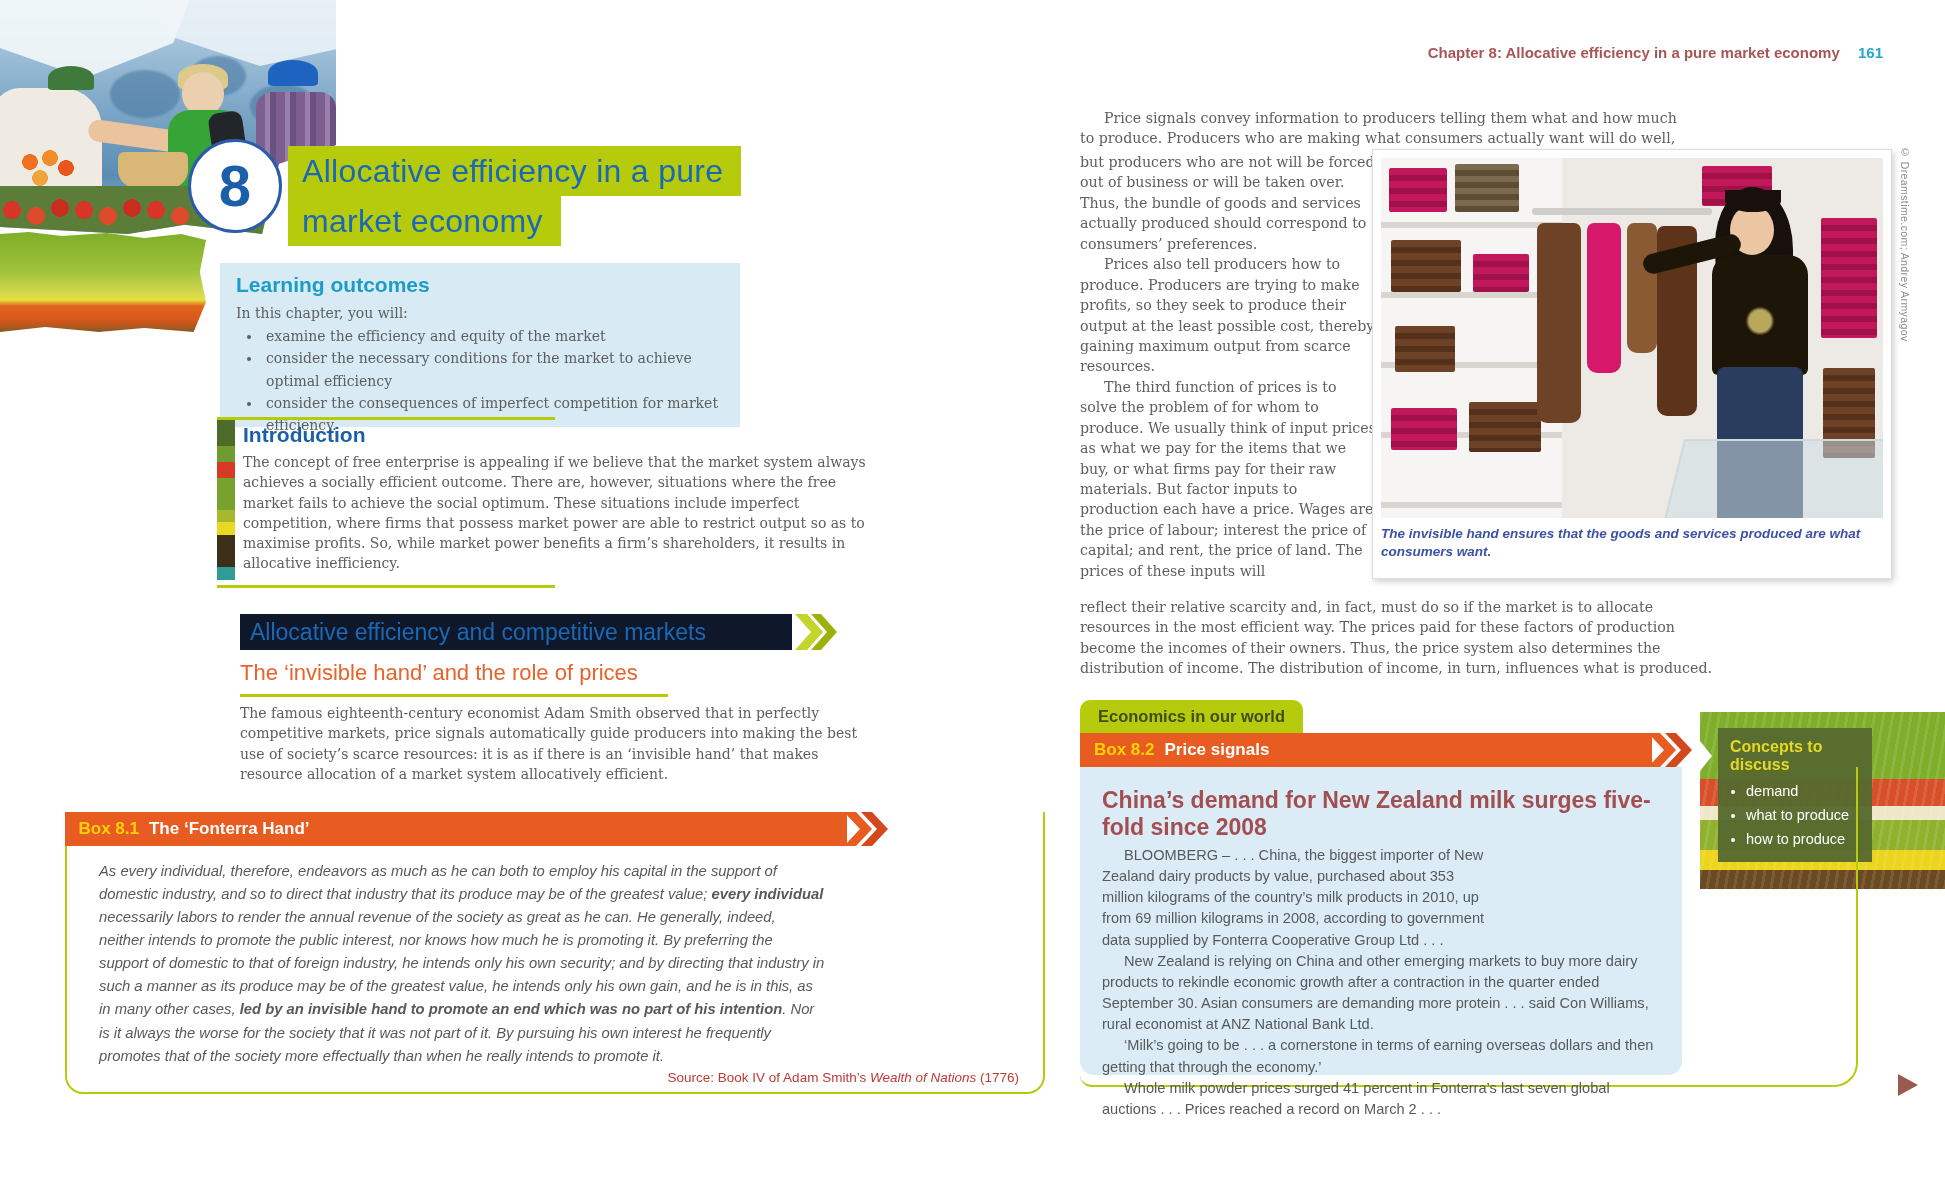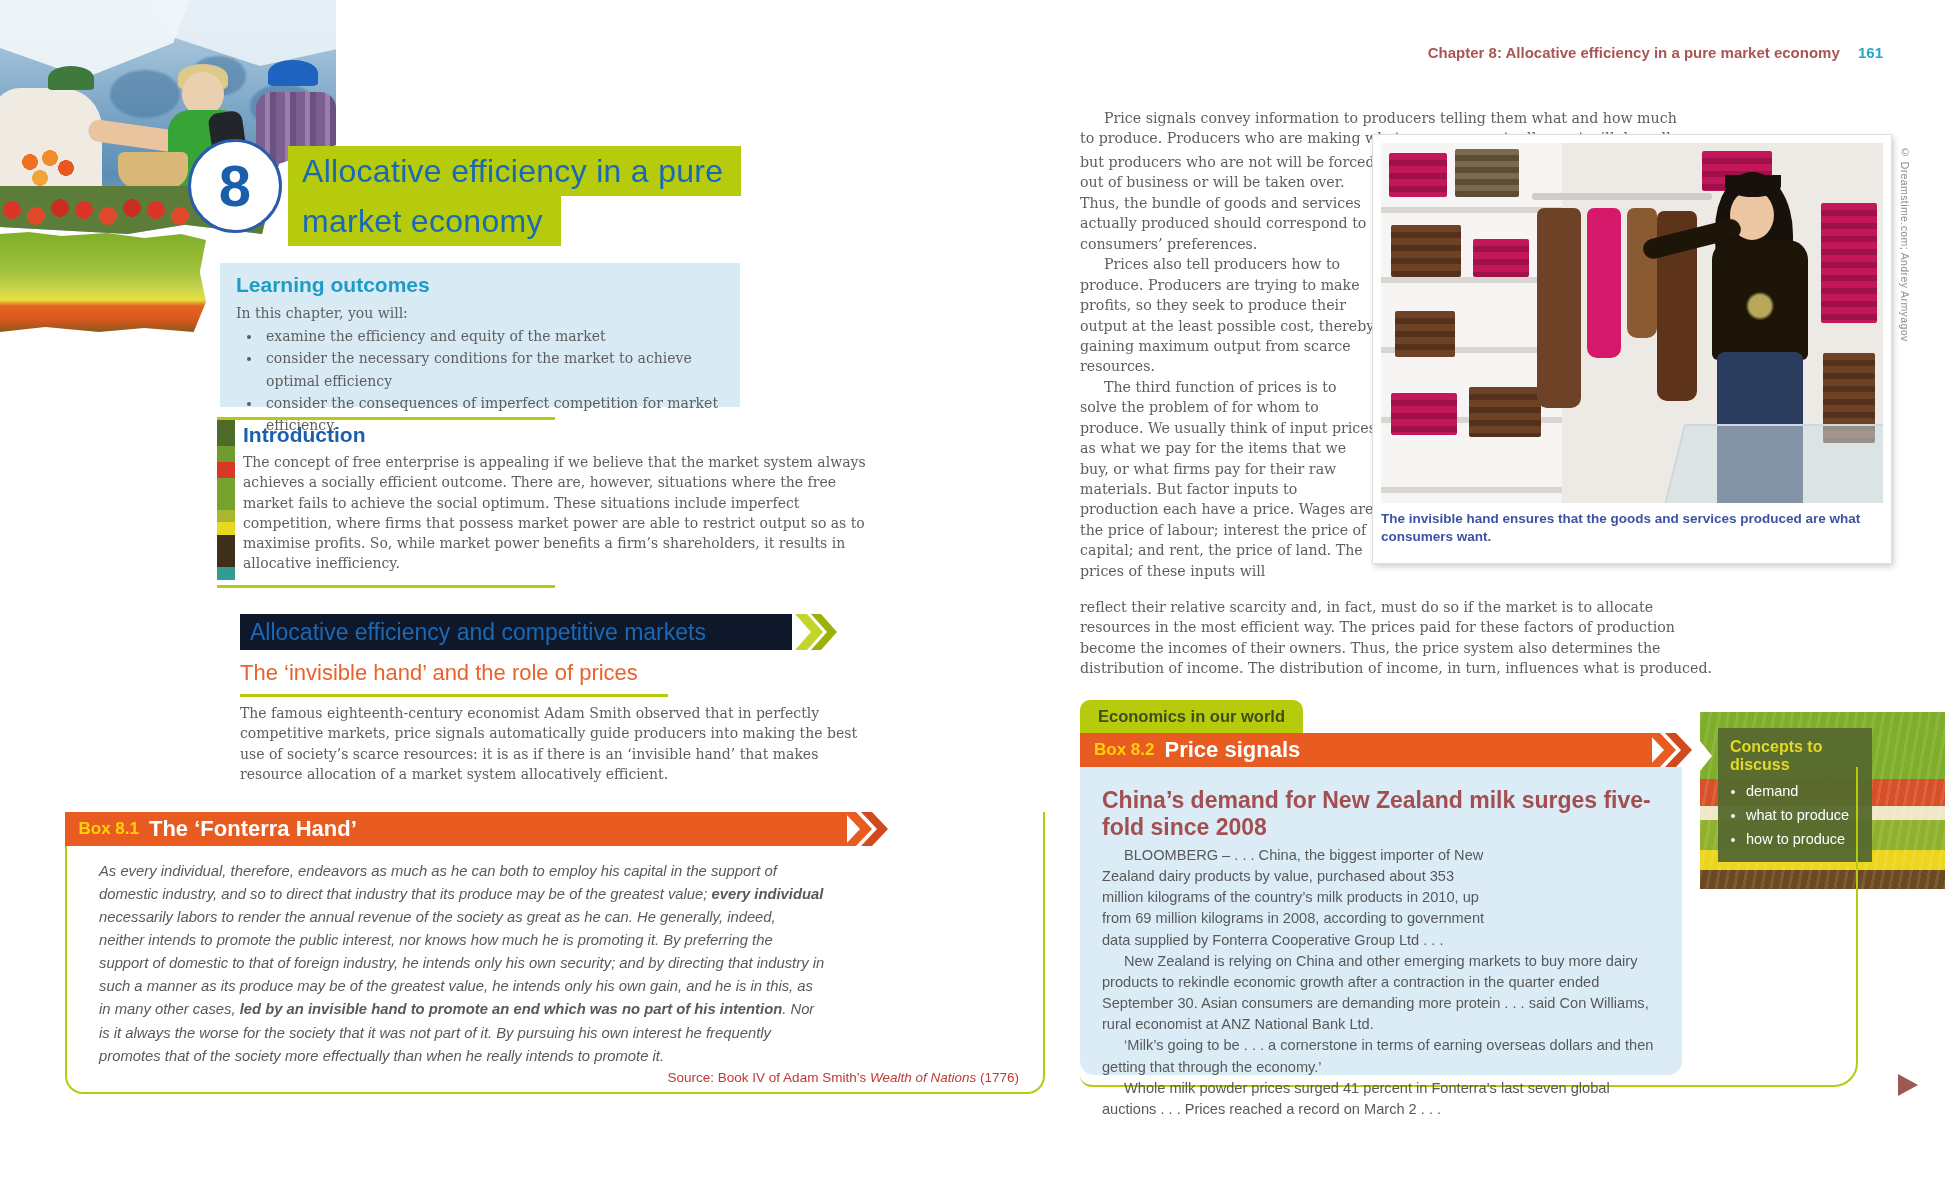--- a/index.html
+++ b/index.html
@@ -43,21 +43,21 @@
     background:linear-gradient(180deg,#7fae2a 0%,#9ec13b 38%,#cbd64e 58%,#e7df3c 68%,#e2641f 74%,#d8571b 88%,#8a5a20 100%);
     clip-path:polygon(0 2%,14% 0,30% 4%,52% 1%,70% 6%,88% 2%,100% 8%,97% 40%,100% 70%,94% 100%,70% 96%,48% 100%,22% 95%,0 100%);}
   .chapter-circle{left:188px;top:139px;width:88px;height:88px;background:#ffffff;border:3px solid #2a5caa;
     border-radius:50%;display:flex;align-items:center;justify-content:center;}
   .chapter-number{font-size:58px;font-weight:bold;color:#1b5fab;line-height:1;}
   .title-line{left:288px;background:#b5cb0c;color:#1b69b5;font-size:32px;letter-spacing:.3px;
     padding:7px 18px 6px 14px;white-space:nowrap;display:inline-block;}
   .title-line1{top:146px;}
   .title-line2{top:196px;}
 
-  .learning-box{left:220px;top:263px;width:520px;height:144px;background:#d8eaf4;padding:10px 16px;box-sizing:border-box;}
+  .learning-box{left:220px;top:263px;width:520px;height:164px;background:#d8eaf4;padding:10px 16px;box-sizing:border-box;}
   .learning-title{color:#1d9dc6;font-size:21px;font-weight:bold;margin-bottom:6px;}
   .slab{font-family:"DejaVu Serif",serif;color:#5d5e60;}
   .learning-intro{font-size:14px;line-height:1.45;}
   .learning-list{margin:2px 0 0 0;padding-left:26px;font-size:14px;line-height:1.58;}
   .learning-list li{padding-left:4px;}
 
   .intro-strip{left:217px;top:420px;width:18px;height:160px;
     background:linear-gradient(180deg,#4f6b2a 0 16%,#6f9c2f 16% 26%,#d63a26 26% 36%,#76a22d 36% 56%,#a8b82e 56% 64%,#e8d820 64% 72%,#3d2f1a 72% 92%,#2f9d96 92% 100%);}
   .accent-line{background:#b5cb0c;height:3px;}
   .intro-topline{left:217px;top:417px;width:338px;}
@@ -70,37 +70,37 @@
   .section-chevrons{left:795px;top:612px;}
   .subsection-heading{left:240px;top:660px;color:#e8622a;font-size:22px;}
   .subsection-underline{left:240px;top:694px;width:428px;}
   .subsection-body{left:240px;top:703px;width:630px;font-size:14px;line-height:1.45;}
 
   .box81{left:65px;top:812px;width:980px;height:282px;box-sizing:border-box;
     border:2.5px solid #b5cb0c;border-top:none;border-radius:0 0 18px 18px;}
   .boxbar{position:absolute;height:34px;background:#e85c21;display:flex;align-items:center;}
   .box81-bar{left:-2.5px;top:0;width:782px;}
   .boxbar-label{color:#fcd303;font-weight:bold;font-size:17px;margin-left:14px;}
-  .boxbar-title{color:#ffffff;font-weight:600;font-size:22px;margin-left:10px;}
+  .boxbar-title{color:#ffffff;font-weight:600;font-size:17px;margin-left:10px;}
   .box81-chevrons{left:777px;top:0;}
   .box81-quote{position:absolute;left:32px;top:48px;width:726px;font-size:14.8px;font-style:italic;
     color:#58595b;line-height:1.56;}
   .box81-source{position:absolute;right:24px;top:258px;font-size:13.5px;color:#be3a34;}
 
   
   .running-header{top:44px;right:62px;font-size:15px;font-weight:bold;color:#a85654;}
   .running-page{color:#29a5c9;margin-left:14px;}
   .rp-p{font-size:14.2px;line-height:1.44;}
   .rp-p1{left:1080px;top:108px;width:606px;text-indent:24px;}
   .rp-narrow{left:1080px;top:152px;width:296px;}
   .rp-indent{text-indent:24px;}
   .rp-wide{left:1080px;top:597px;width:648px;}
 
-  .photo{left:1372px;top:134px;width:520px;height:430px;background:#ffffff;border:1px solid #e0dedd;
-    box-shadow:2px 3px 6px rgba(0,0,0,.18);box-sizing:border-box;padding:8px;}
+  .photo{left:1372px;top:149px;width:520px;height:430px;background:#ffffff;border:1px solid #e0dedd;
+    box-shadow:2px 3px 6px rgba(0,0,0,.18);box-sizing:border-box;padding:8px;font-style:italic;}
   .photo-img{position:relative;width:100%;height:360px;background:#edeae6;overflow:hidden;}
   .shelf-left{left:0;top:0;width:36%;height:100%;
     background:repeating-linear-gradient(180deg,#f6f5f3 0 10px,#f6f5f3 10px 64px,#d9d6d2 64px 70px);}
   .stack{position:absolute;border-radius:2px;}
   .stack-crimson{background:repeating-linear-gradient(180deg,#c2185b 0 7px,#a01148 7px 13px);}
   .stack-brown{background:repeating-linear-gradient(180deg,#6d4226 0 7px,#55311b 7px 13px);}
   .stack-tweed{background:repeating-linear-gradient(180deg,#7a6a4e 0 6px,#5d4d35 6px 12px);}
   .rail{left:30%;top:14%;width:36%;height:7px;background:#cfcdc9;border-radius:3px;}
   .hang{position:absolute;border-radius:7px 7px 10px 10px;}
   .glass-case{left:58%;top:78%;width:46%;height:26%;background:rgba(205,220,228,.55);

